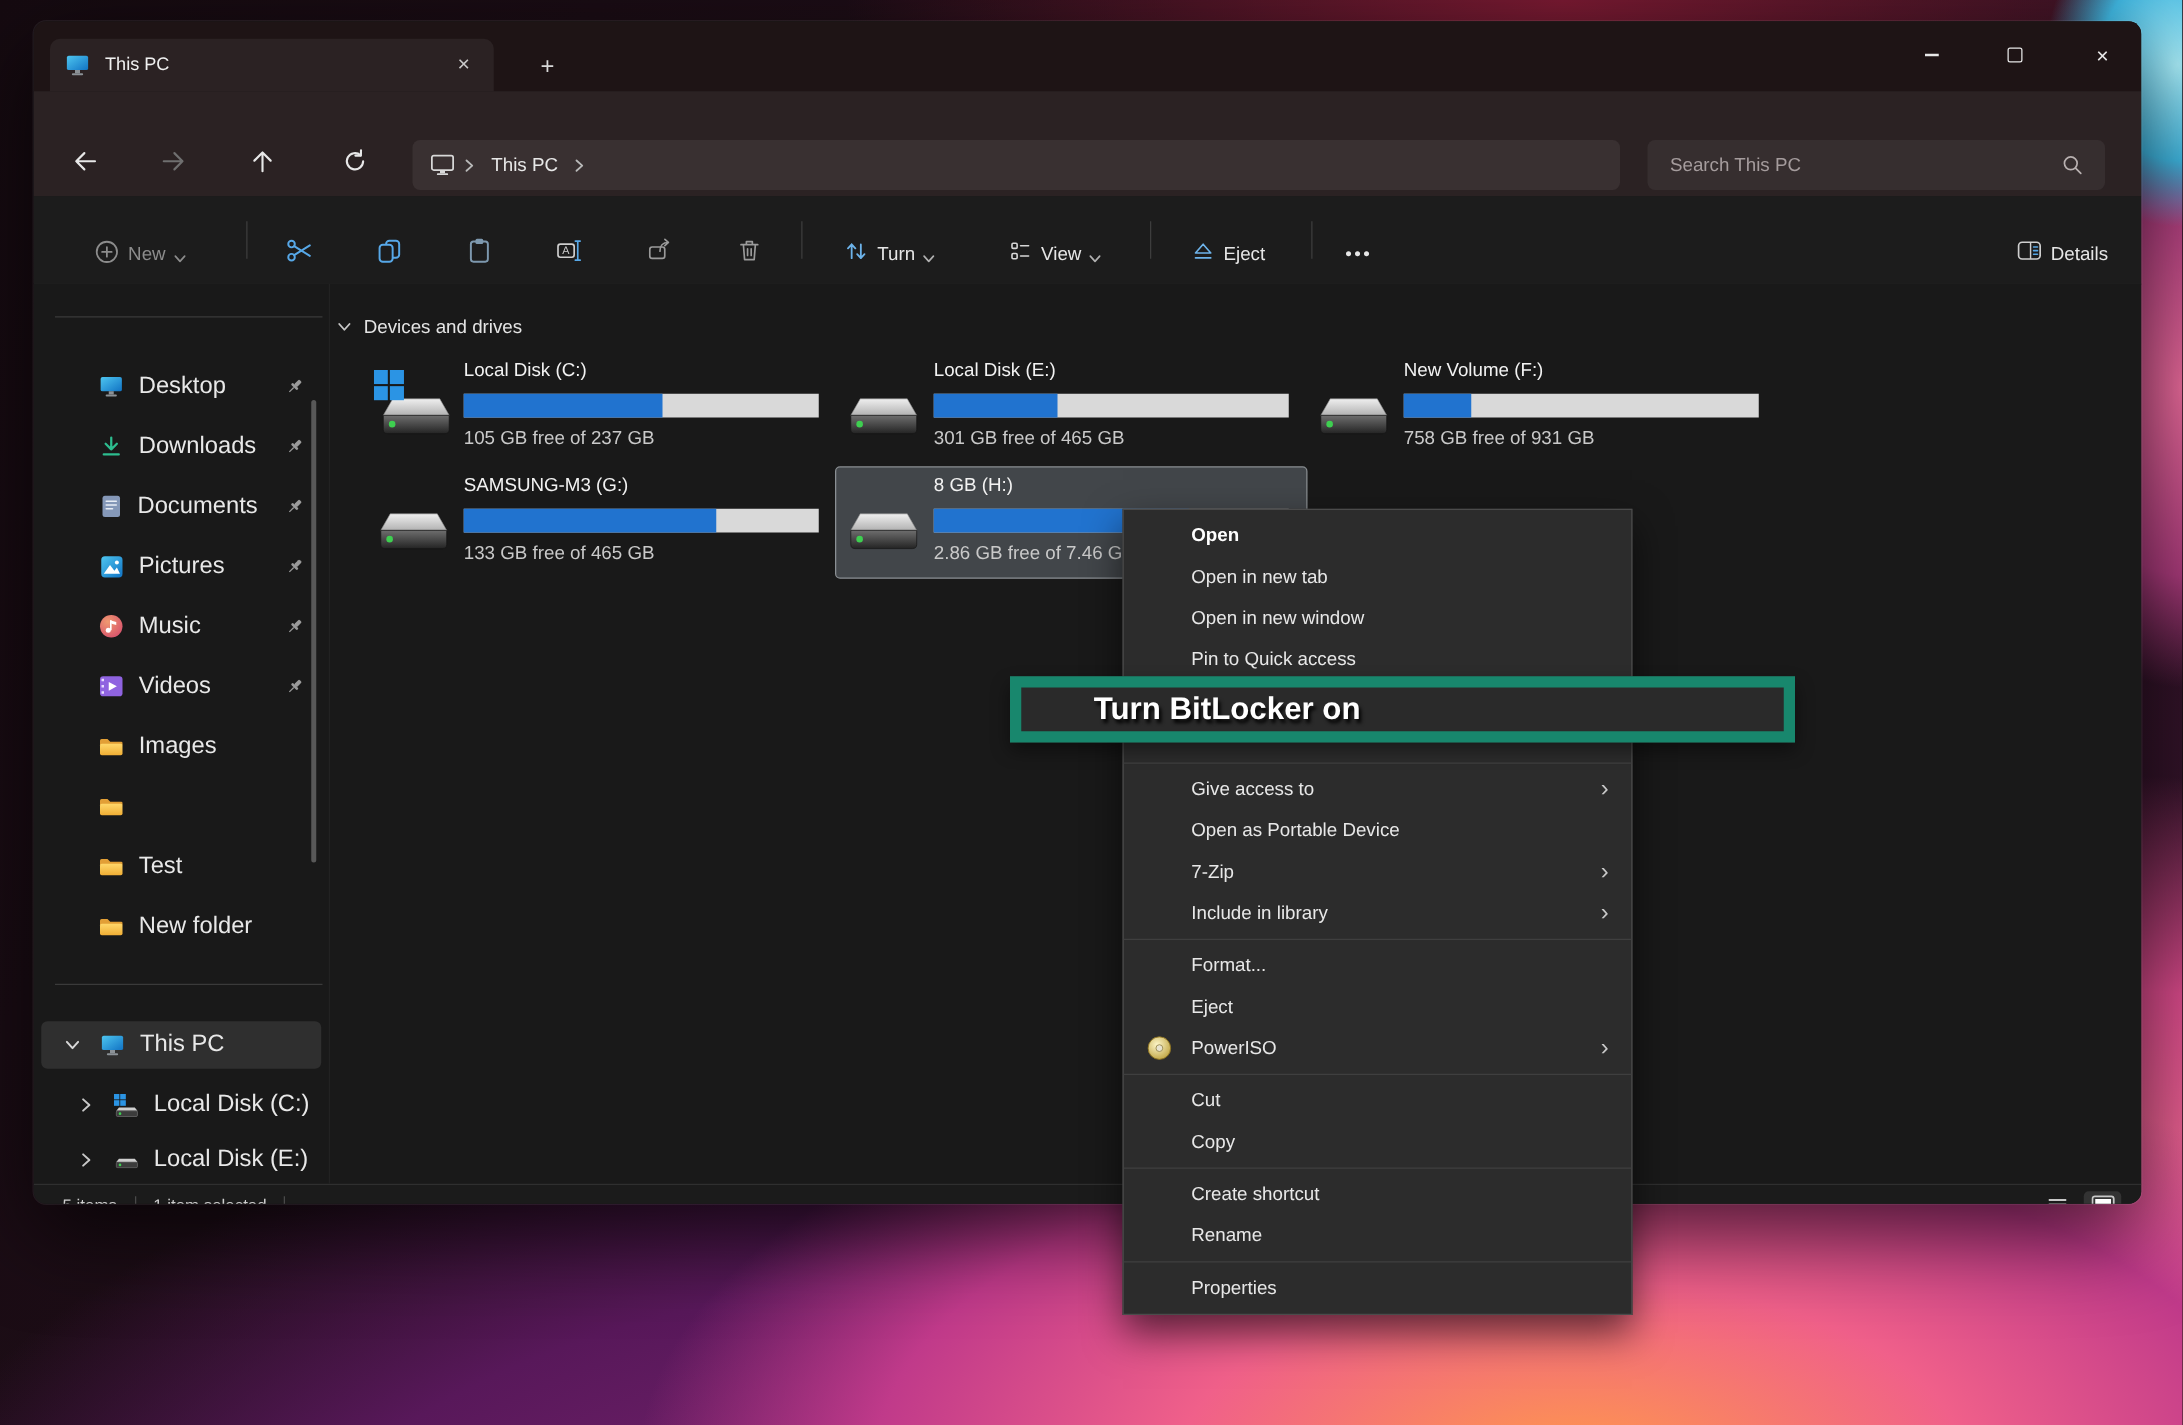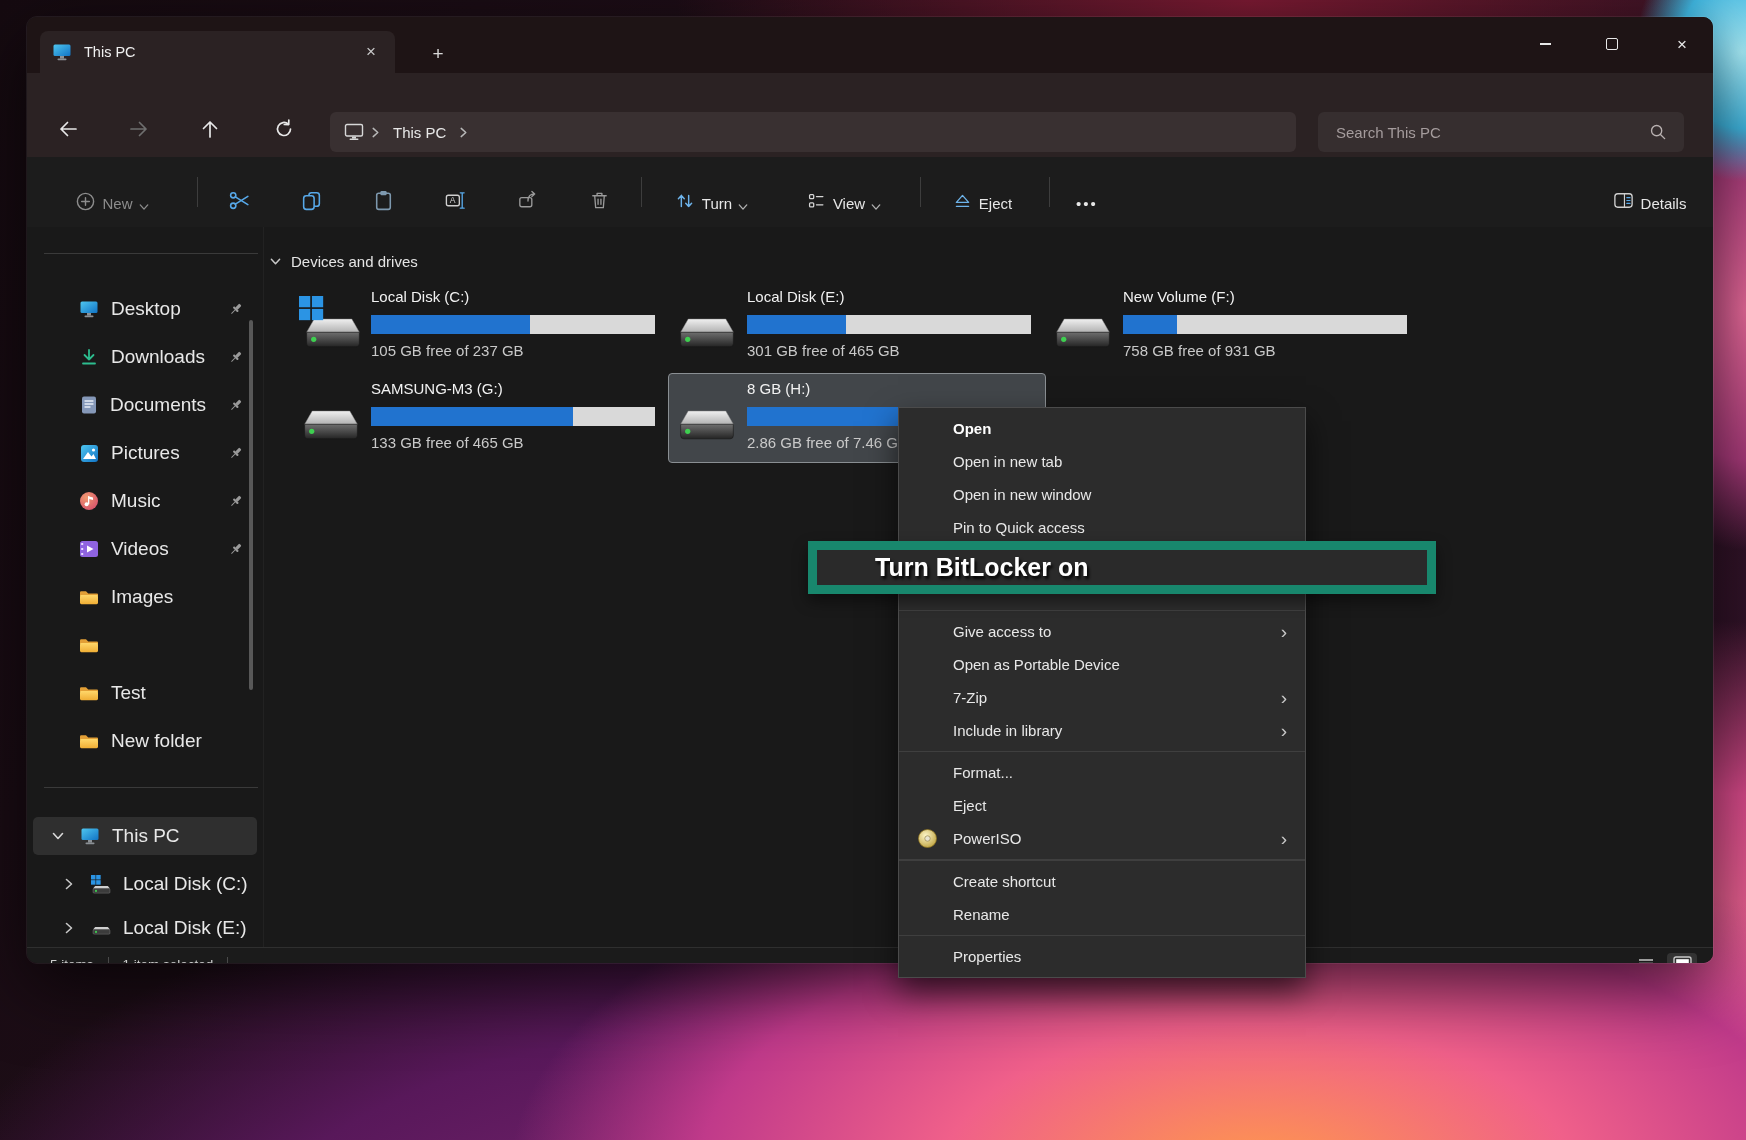--- a/index.html
+++ b/index.html
@@ -599,20 +599,28 @@
       <div class="mi">
         <svg class="mi-ico" width="21" height="21" viewBox="0 0 20 20">
             <circle cx="10" cy="10" r="8.6" fill="url(#g-disc)" stroke="#8a7020" stroke-width="0.7"></circle>
             <circle cx="10" cy="10" r="2.6" fill="#e8e4d0" stroke="#9a8a50" stroke-width="0.7"></circle>
           </svg>
         <span class="mi-label">PowerISO</span>
           <span class="mi-arrow">›</span>
       </div>
     </div>
     <div class="msep"></div>
+    <div class="mgroup">
+      <div class="mi">
+          <span class="mi-label">Cut</span>
+        </div>
+      <div class="mi">
+          <span class="mi-label">Copy</span>
+        </div>
+    </div>
     <div class="msep"></div>
     <div class="mgroup">
       <div class="mi">
           <span class="mi-label">Create shortcut</span>
         </div>
       <div class="mi">
           <span class="mi-label">Rename</span>
         </div>
     </div>
     <div class="msep"></div>

